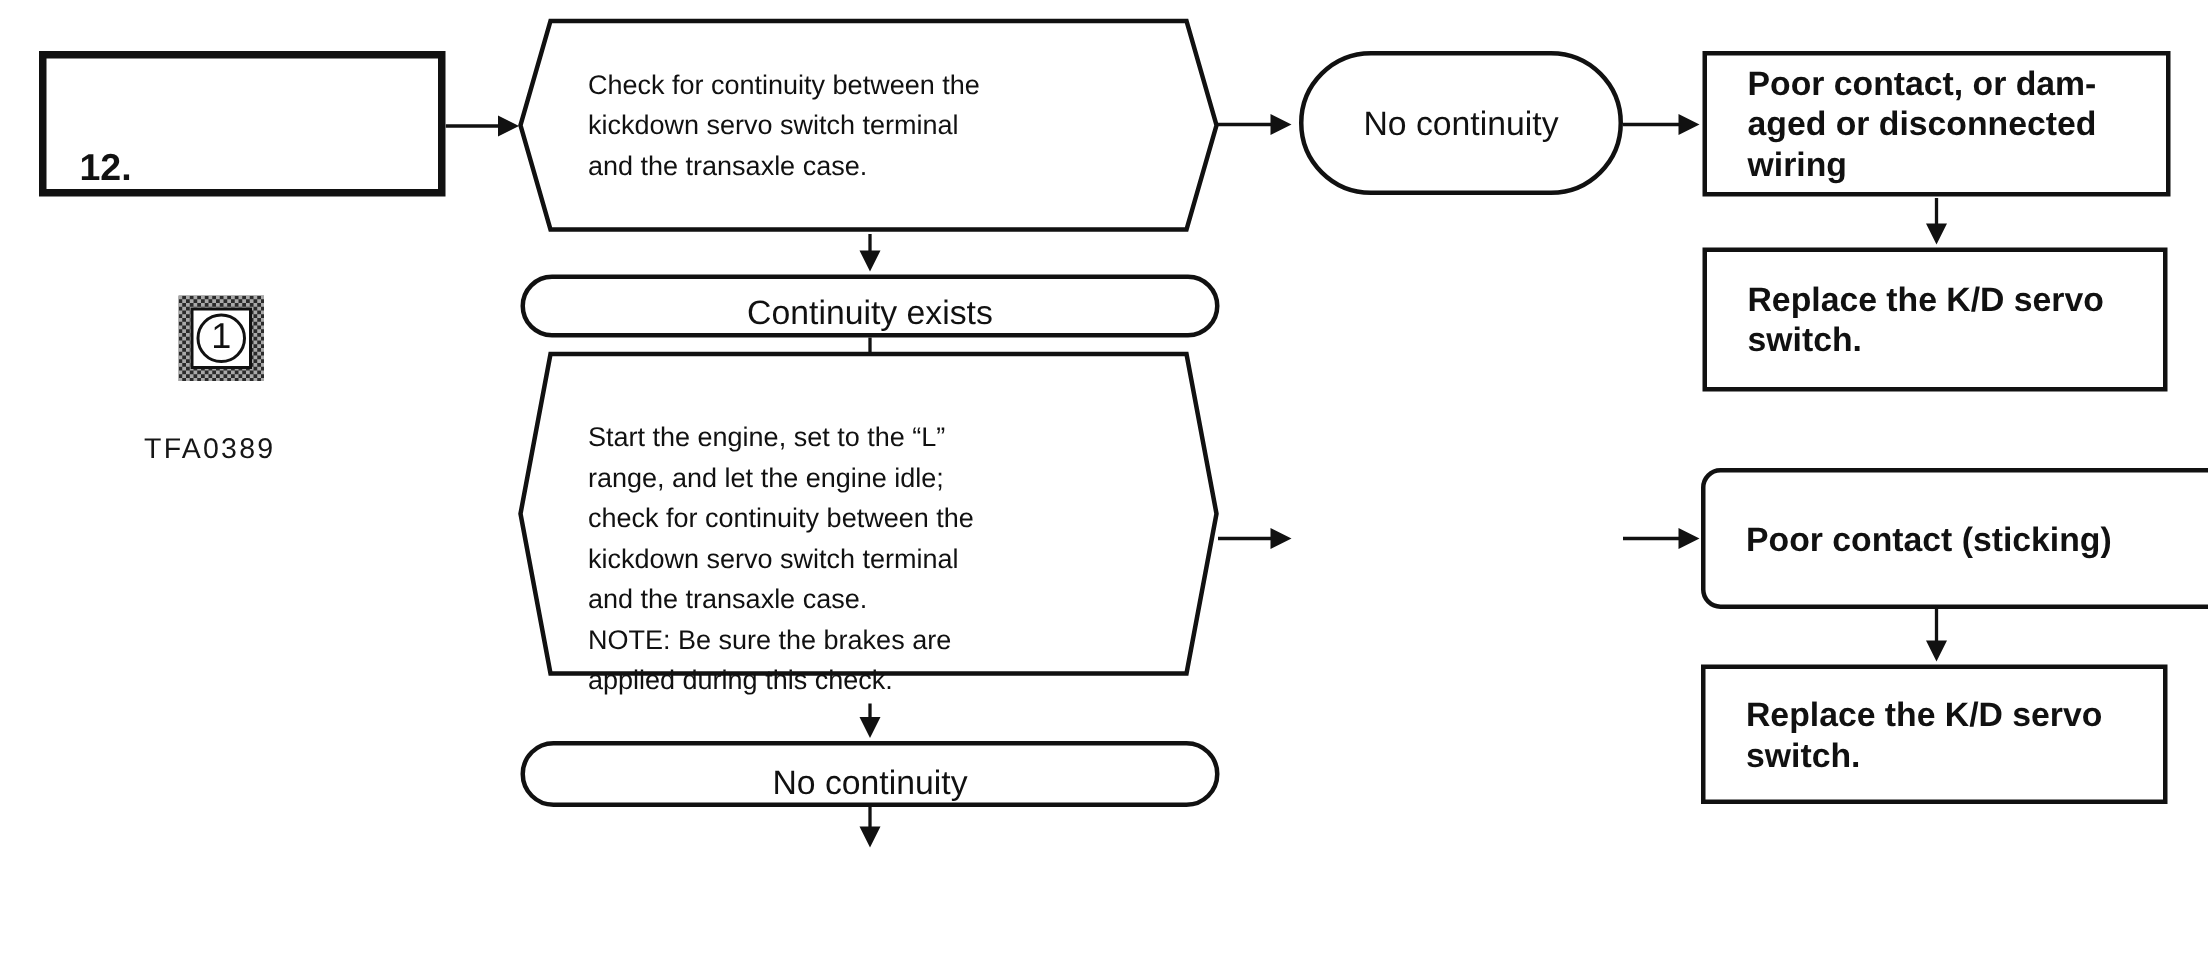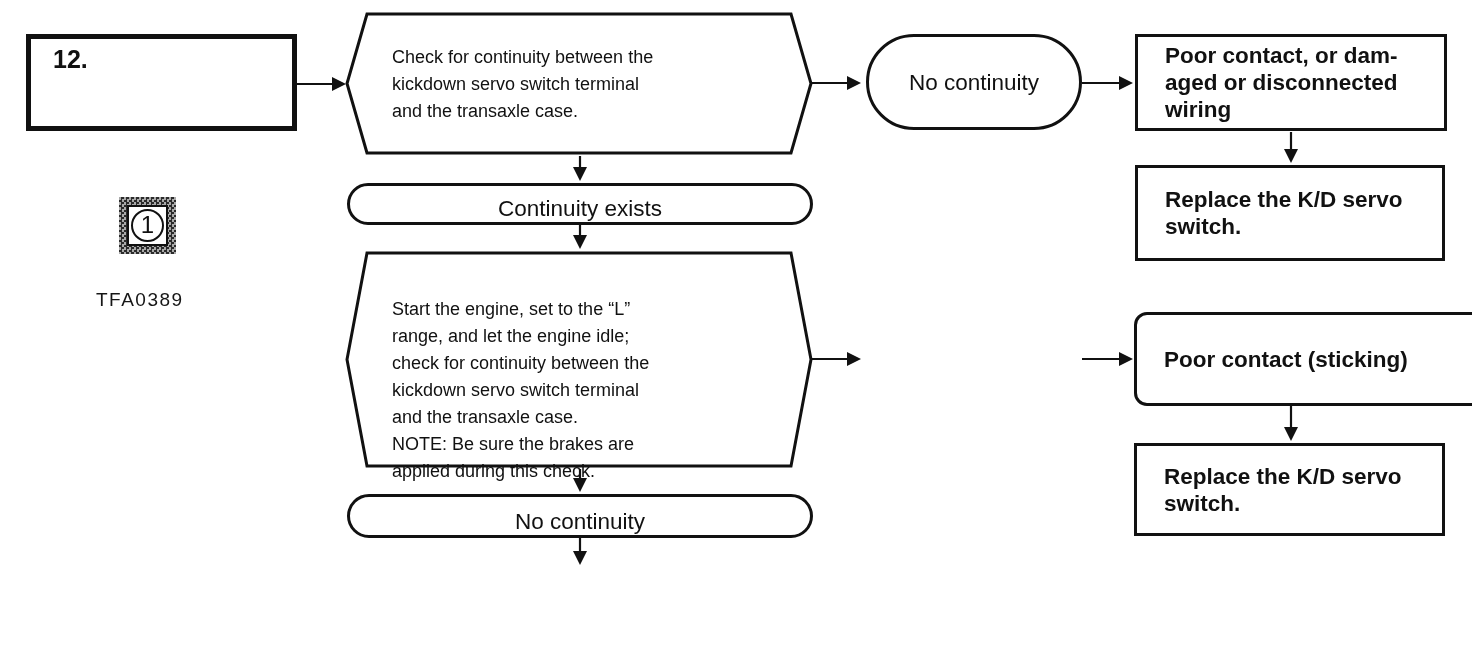--- a/index.html
+++ b/index.html
@@ -10,34 +10,34 @@
   .arrows { position:absolute; left:0; top:0; width:1472px; height:650px; pointer-events:none; }
 
   .node {
     position:absolute; box-sizing:border-box; background:#fff;
     border:3px solid #111; font-size:22.5px; line-height:27px; white-space:pre-line;
   }
 
   
   .rect-title {
     left:26px; top:34px; width:271px; height:97px; border-width:5px;
-    display:flex; align-items:flex-start; padding:6px 0 12px 22px;
+    display:flex; align-items:flex-end; padding:6px 0 0 22px;
     font-weight:bold; font-size:25px; line-height:28px; white-space:pre-line;
   }
   .rect-title .num { width:40px; flex:none; }
 
   
   .hex { position:absolute; }
   .hex svg { position:absolute; left:0; top:0; display:block; }
   .hex .txt {
     position:absolute; left:47px; right:10px; top:50%; transform:translateY(-50%);
     font-size:18px; line-height:27px; white-space:pre-line;
   }
   #hex1 { left:345px; top:12px;  width:468px; height:143px; }
-  #hex2 { left:345px; top:251px; width:468px; height:277px; }
+  #hex2 { left:345px; top:234px; width:468px; height:277px; }
 
   
   .stadium { display:flex; align-items:flex-end; justify-content:center; text-align:center; }
   #stad1  { left:347px; top:183px; width:466px; height:42px; border-radius:22px; }
   #stad2  { left:347px; top:494px; width:466px; height:44px; border-radius:23px; }
   #normal { left:347px; top:567px; width:468px; height:42px; display:flex; align-items:center; justify-content:center; }
 
   
   .oval { border-radius:50px; display:flex; align-items:center; }
   #oval1 { left:866px; top:34px;  width:216px; height:96px; justify-content:center; text-align:center; }

